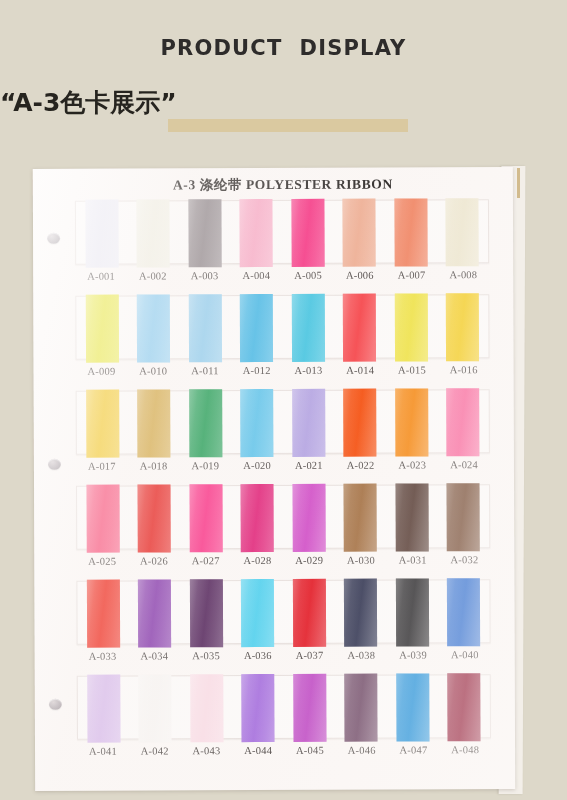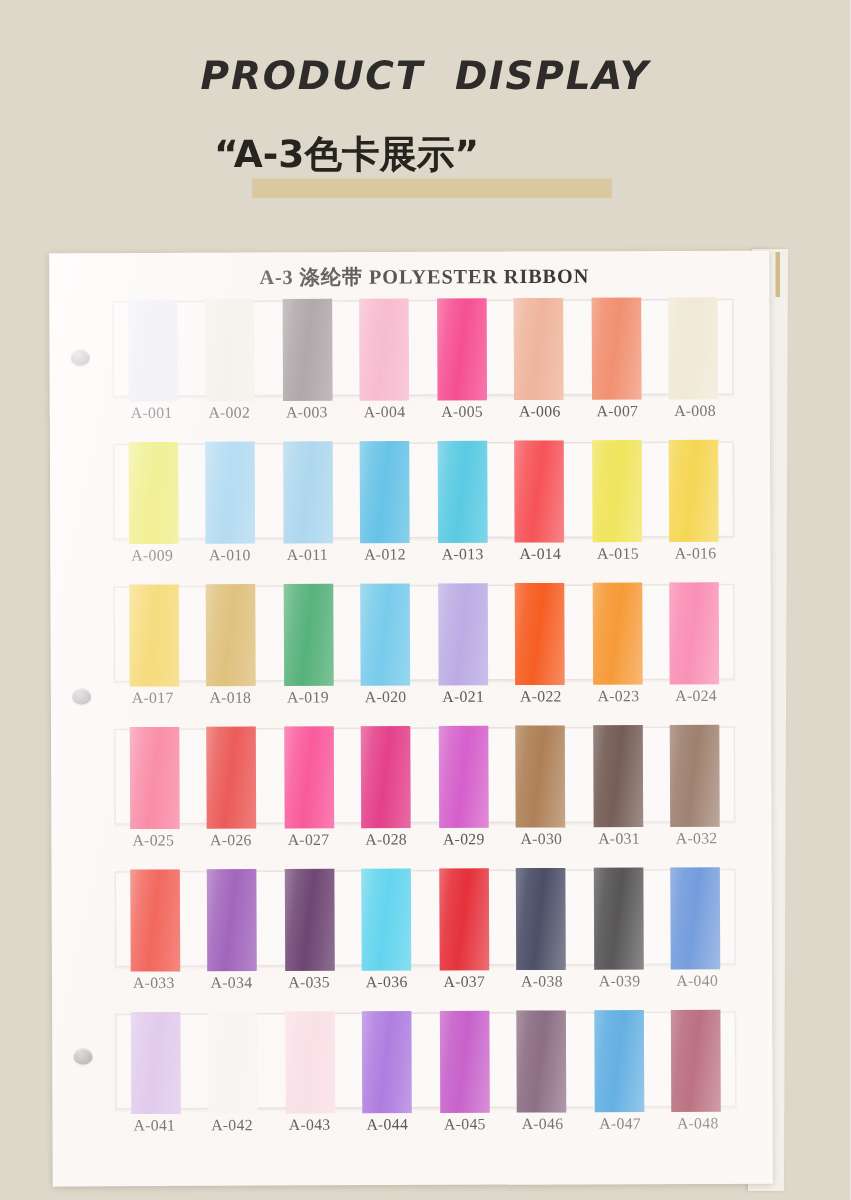--- a/index.html
+++ b/index.html
@@ -22,31 +22,30 @@
     width: 567px;
     height: 160px;
   }
   #main-title {
     position: absolute;
     left: 0; top: 36px;
     width: 567px;
     text-align: center;
     font-family: "DejaVu Sans", sans-serif;
     font-weight: bold;
-    font-size: 26px;
+    font-size: 21px;
     letter-spacing: 1.2px;
     color: #2e2c2b;
     white-space: pre;
-    font-style: italic;
   }
   #subtitle-wrap {
     position: absolute;
     left: 0; top: 86px;
     width: 462px;
-    text-align: center;
+    text-align: left;
   }
   #subtitle-hl {
     position: absolute;
     left: 168px;
     top: 33px;
     width: 240px;
     height: 13px;
     background: #dac9a0;
   }
   #subtitle {

